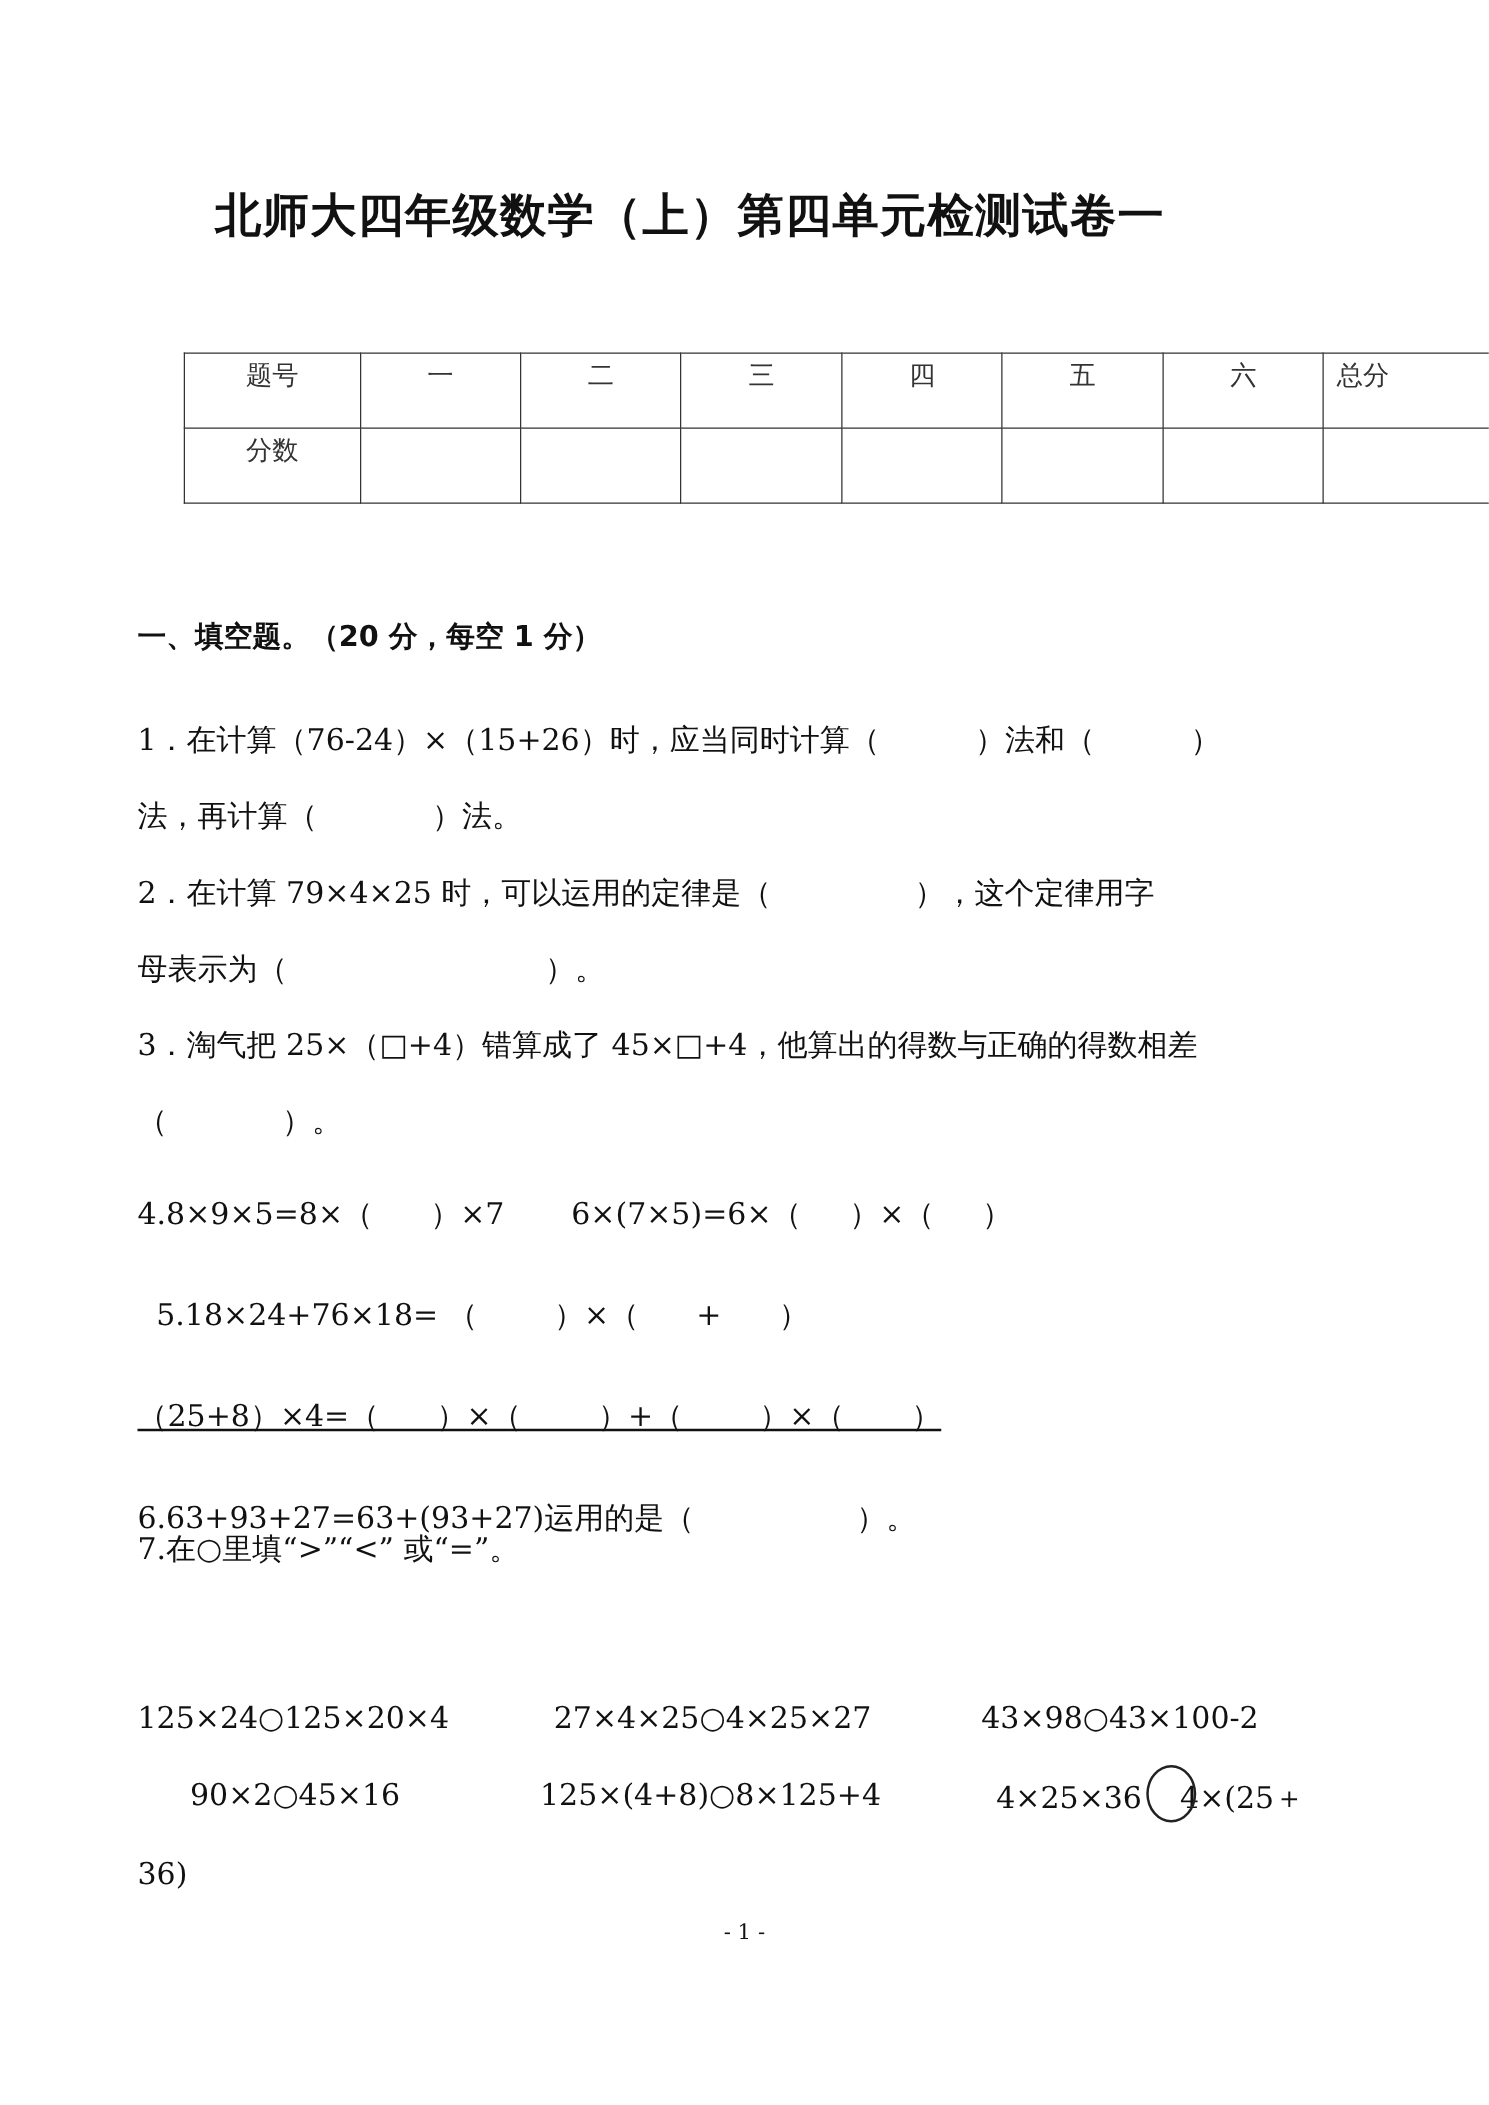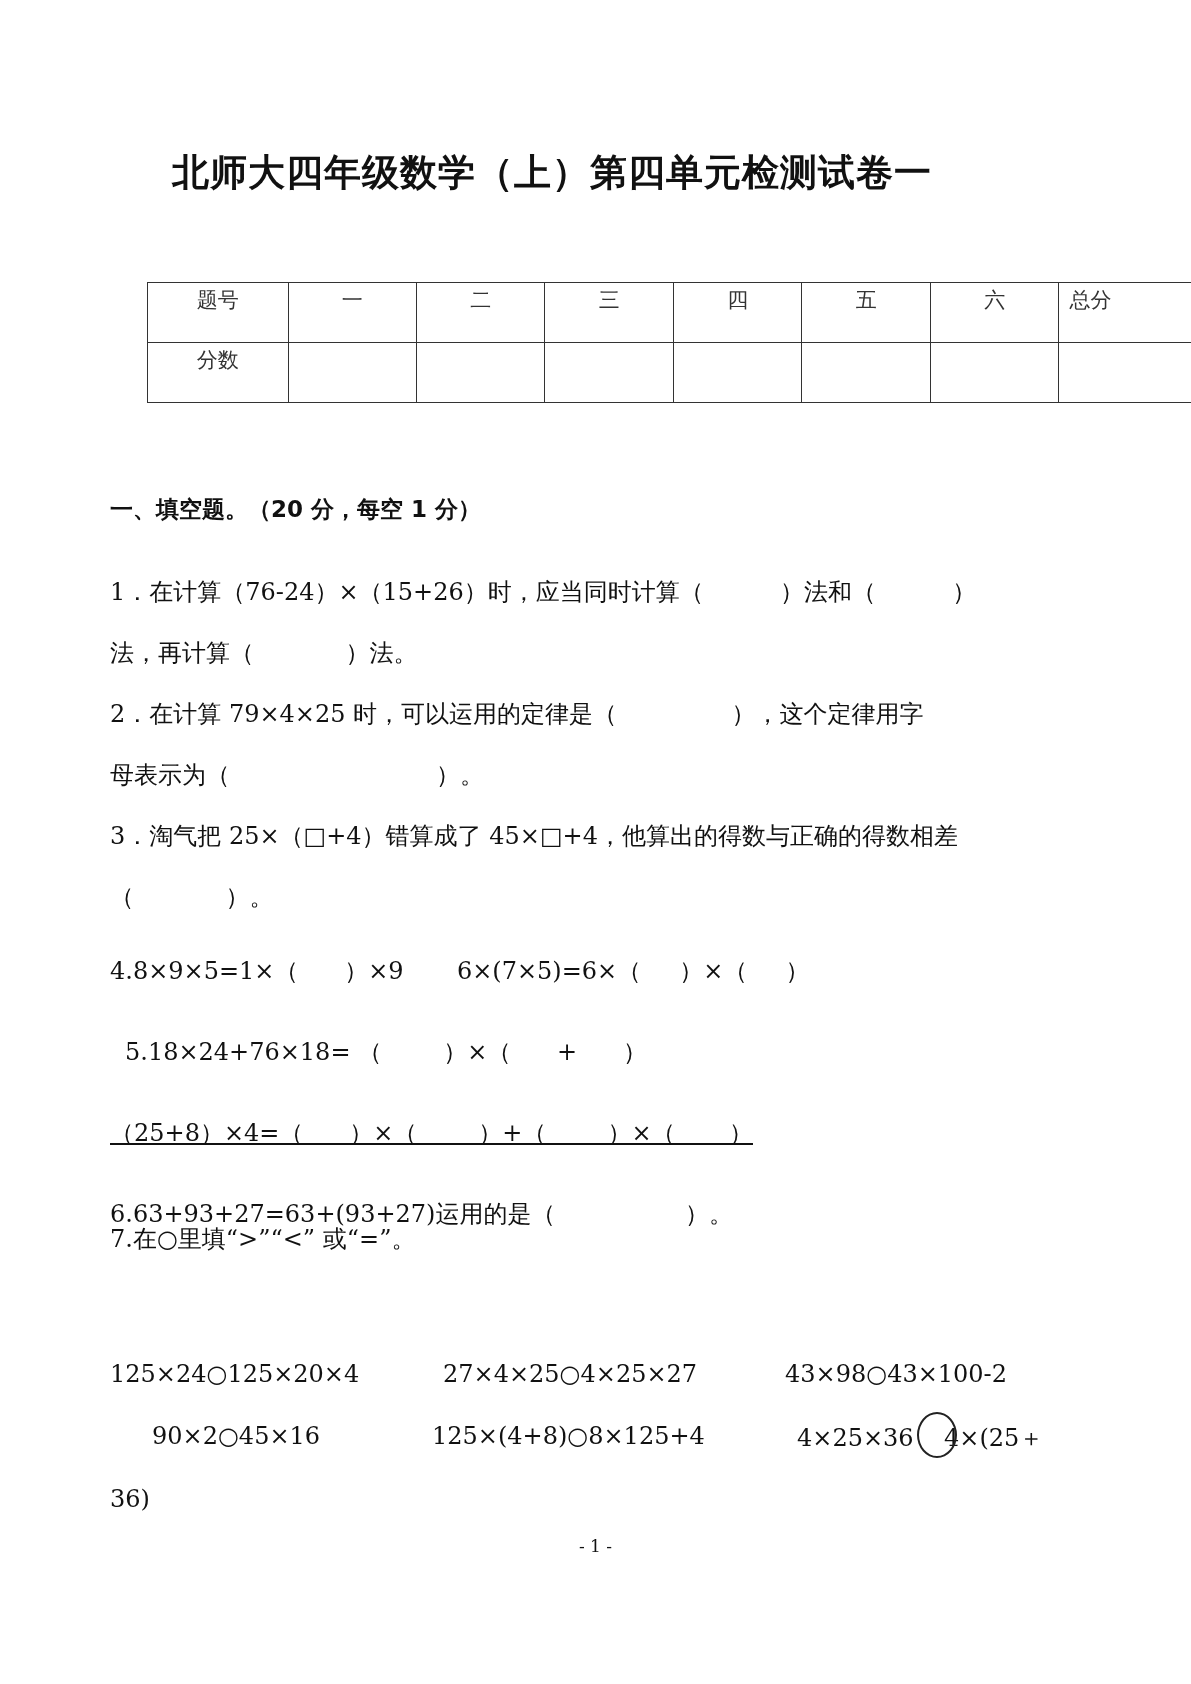--- a/index.html
+++ b/index.html
@@ -69,21 +69,21 @@
   </table>
 
 <div class="abs section">一、填空题。（20 分，每空 1 分）</div>
 
 <div class="abs line" style="top:576px;">1．在计算（76-24）×（15+26）时，应当同时计算（          ）法和（          ）</div>
 <div class="abs line" style="top:637px;">法，再计算（            ）法。</div>
 <div class="abs line" style="top:698px;">2．在计算 79×4×25 时，可以运用的定律是（               ），这个定律用字</div>
 <div class="abs line" style="top:759px;">母表示为（                           ）。</div>
 <div class="abs line" style="top:820px;">3．淘气把 25×（□+4）错算成了 45×□+4，他算出的得数与正确的得数相差</div>
 <div class="abs line" style="top:881px;">（            ）。</div>
-<div class="abs line" style="top:955px;">4.8×9×5=1×（      ）×9       6×(7×5)=6×（     ）×（     ）</div>
+<div class="abs line" style="top:955px;">4.8×9×5=8×（      ）×7       6×(7×5)=6×（     ）×（     ）</div>
 <div class="abs line" style="top:1036px;margin-left:15px;">5.18×24+76×18= （        ）×（      +      ）</div>
 <div class="abs line" style="top:1117px;text-decoration:underline;">（25+8）×4=（      ）×（        ）+（        ）×（       ）</div>
 <div class="abs line" style="top:1198px;">6.63+93+27=63+(93+27)运用的是（                 ）。</div>
 <div class="abs line" style="top:1223px;text-align:center;">7.在○里填“&gt;”“&lt;” 或“=”。</div>
 
 <div class="abs line" style="top:1360px; left:110px;">125×24○125×20×4</div>
 <div class="abs line" style="top:1360px; left:443px;">27×4×25○4×25×27</div>
 <div class="abs line" style="top:1360px; left:785px;">43×98○43×100-2</div>
 
 <div class="abs line" style="top:1422px; left:128px;margin-left:24px;">90×2○45×16</div>

